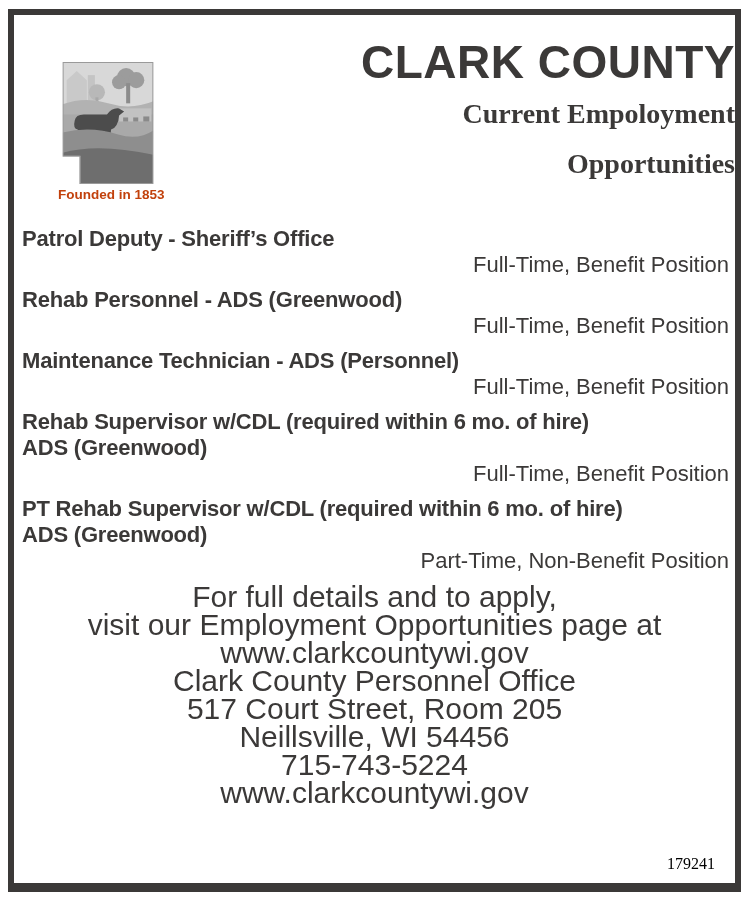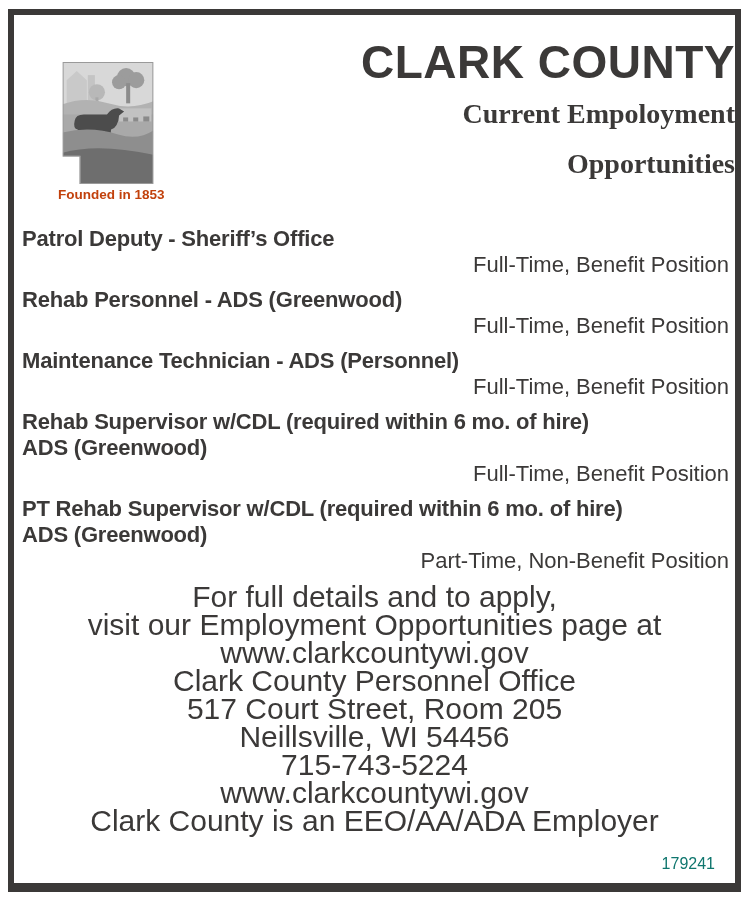--- a/index.html
+++ b/index.html
@@ -101,21 +101,22 @@
     white-space: nowrap;
   }
   .footer-line.bold {
     font-weight: normal;
   }
   .ad-number {
     position: absolute;
     right: 20px;
     bottom: 10px;
     font-size: 16px;
-    color: #0f766e;
+    color: #000000;
+    font-family: Liberation Serif, serif;
   }
 </style>
 </head>
 <body>
 
 <div class="ad-frame">
 
   <div class="header">
 
     <div class="logo-block">
@@ -200,18 +201,17 @@
 
   <div class="footer">
     <div class="footer-line">For full details and to apply,</div>
     <div class="footer-line">visit our Employment Opportunities page at</div>
     <div class="footer-line">www.clarkcountywi.gov</div>
     <div class="footer-line bold">Clark County Personnel Office</div>
     <div class="footer-line bold">517 Court Street, Room 205</div>
     <div class="footer-line bold">Neillsville, WI 54456</div>
     <div class="footer-line bold">715-743-5224</div>
     <div class="footer-line bold">www.clarkcountywi.gov</div>
-    <div class="footer-line bold">Clark County is an EEO/AA/ADA Employer</div>
   </div>
 
   <div class="ad-number">179241</div>
 
 </div>
 
 </body></html>

